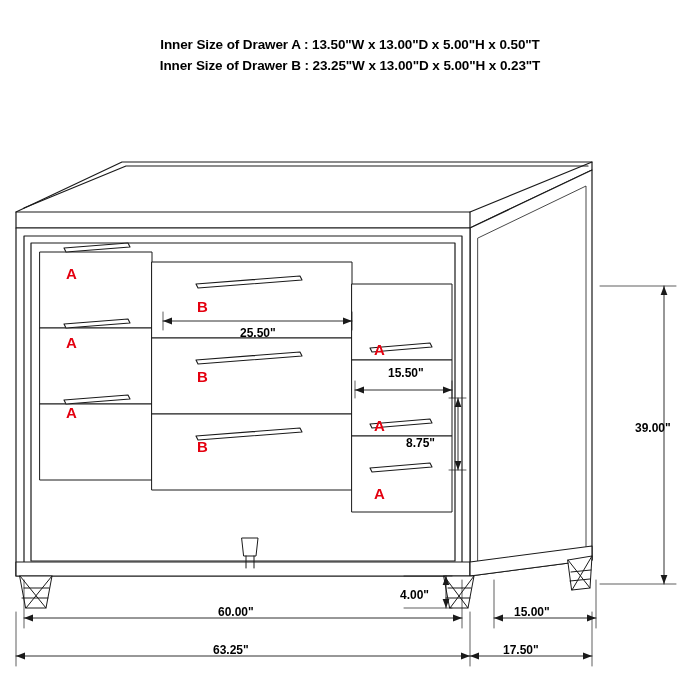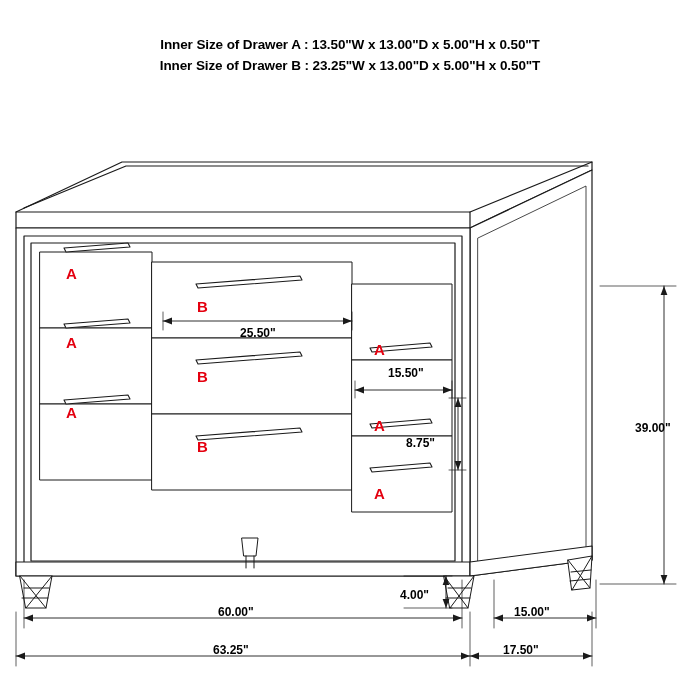--- a/index.html
+++ b/index.html
@@ -54,21 +54,21 @@
     font-weight: bold;
   }
 </style>
 </head>
 <body>
 
 <div id="stage">
 
   <div class="header">
     <div class="line">Inner Size of Drawer A : 13.50"W x 13.00"D x 5.00"H x 0.50"T</div>
-    <div class="line">Inner Size of Drawer B : 23.25"W x 13.00"D x 5.00"H x 0.50"T</div>
+    <div class="line">Inner Size of Drawer B : 23.25"W x 13.00"D x 5.00"H x 0.23"T</div>
   </div>
 
   <svg id="diagram" viewBox="0 0 700 700">
     <g fill="none" stroke="#1a1a1a" stroke-width="1.2" stroke-linejoin="round" stroke-linecap="round">
 
       <g>
         <path d="M16 212 L122 162 L592 162 L592 170 L470 228 L16 228 Z" fill="#ffffff"></path>
         <path d="M16 212 L470 212 L470 228"></path>
         <path d="M470 212 L592 162"></path>
         <path d="M24 208 L126 166 L588 166"></path>

